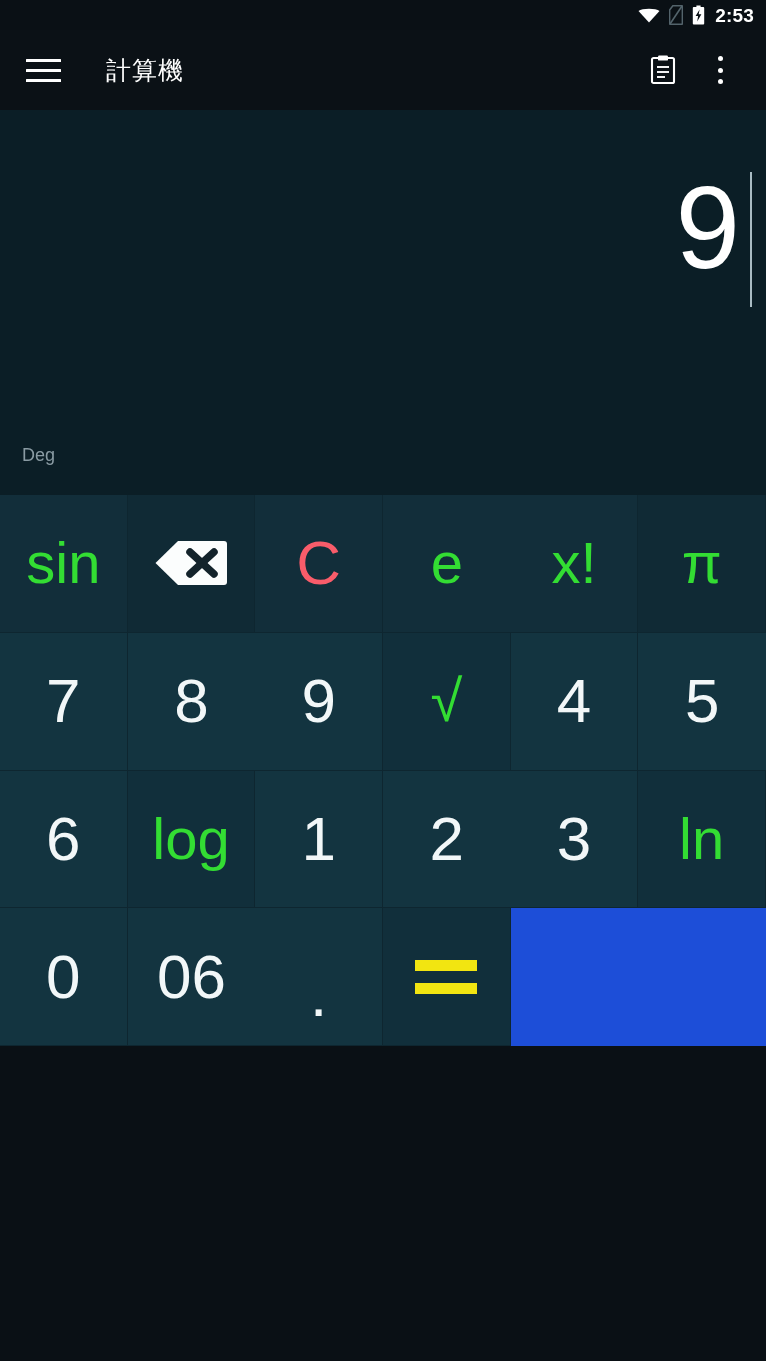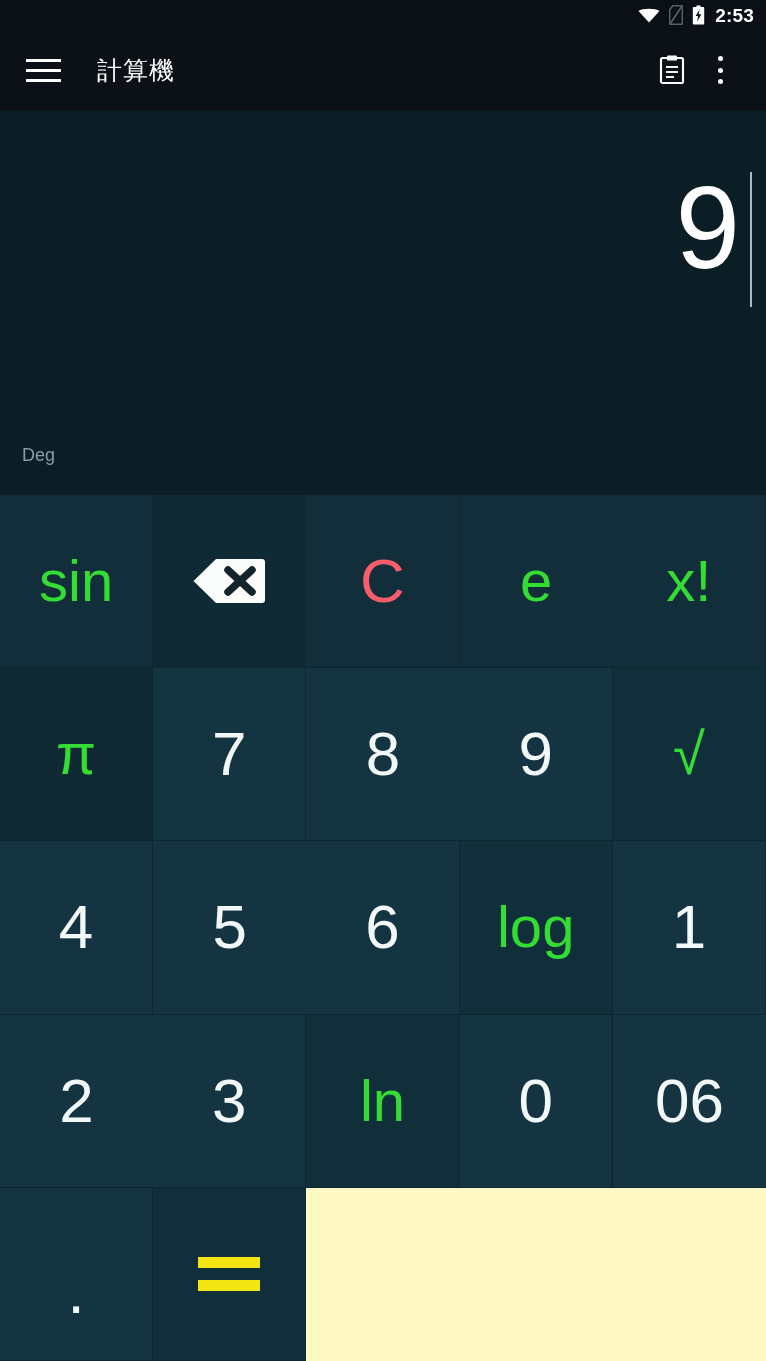--- a/index.html
+++ b/index.html
@@ -8,21 +8,21 @@
     width: 766px;
     height: 1361px;
     background: #0a1015;
     font-family: "Liberation Sans", sans-serif;
     overflow: hidden;
   }
 
   #app {
     position: relative;
     width: 766px;
-    height: 1361px;
+    height: 1046px;
     display: flex;
     flex-direction: column;
     background: #0a1015;
   }
 
   
   .status-bar {
     height: 30px;
     flex: 0 0 30px;
     background: #0a1015;
@@ -43,20 +43,21 @@
   }
 
   
   .app-bar {
     height: 80px;
     flex: 0 0 80px;
     background: #0b1116;
     display: flex;
     align-items: center;
     padding: 0 22px 0 26px;
+    gap: 9px;
   }
   .hamburger {
     width: 36px;
     height: 36px;
     display: flex;
     flex-direction: column;
     justify-content: center;
     gap: 7px;
     cursor: pointer;
   }
@@ -138,23 +139,23 @@
   .mode-label {
     color: #8a9ba3;
     font-size: 18px;
     line-height: 1;
   }
 
   
   .keypad {
     flex: 1 1 auto;
     display: grid;
-    grid-template-columns: repeat(5, 1fr);
+    grid-template-columns: repeat(6, 1fr);
     grid-auto-rows: 1fr;
-    background: #fef9c3;
+    background: #1d4ed8;
   }
   .key {
     position: relative;
     display: flex;
     align-items: center;
     justify-content: center;
     background: #133440;
     border-right: 1px solid #0e2630;
     border-bottom: 1px solid #0e2630;
     cursor: pointer;

